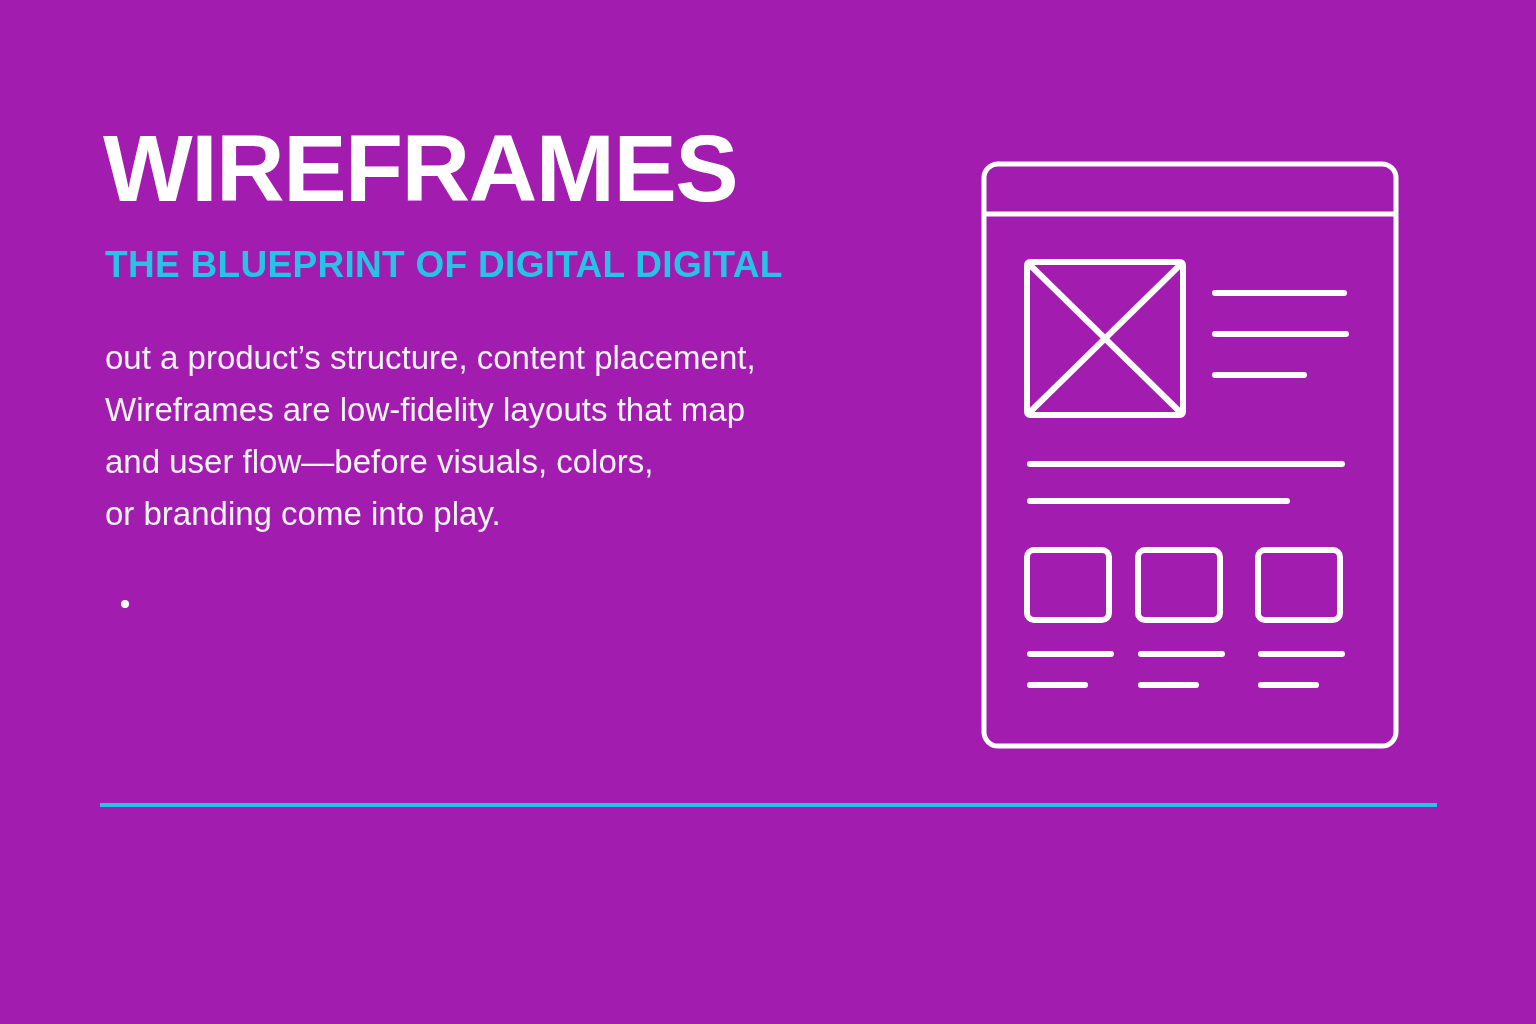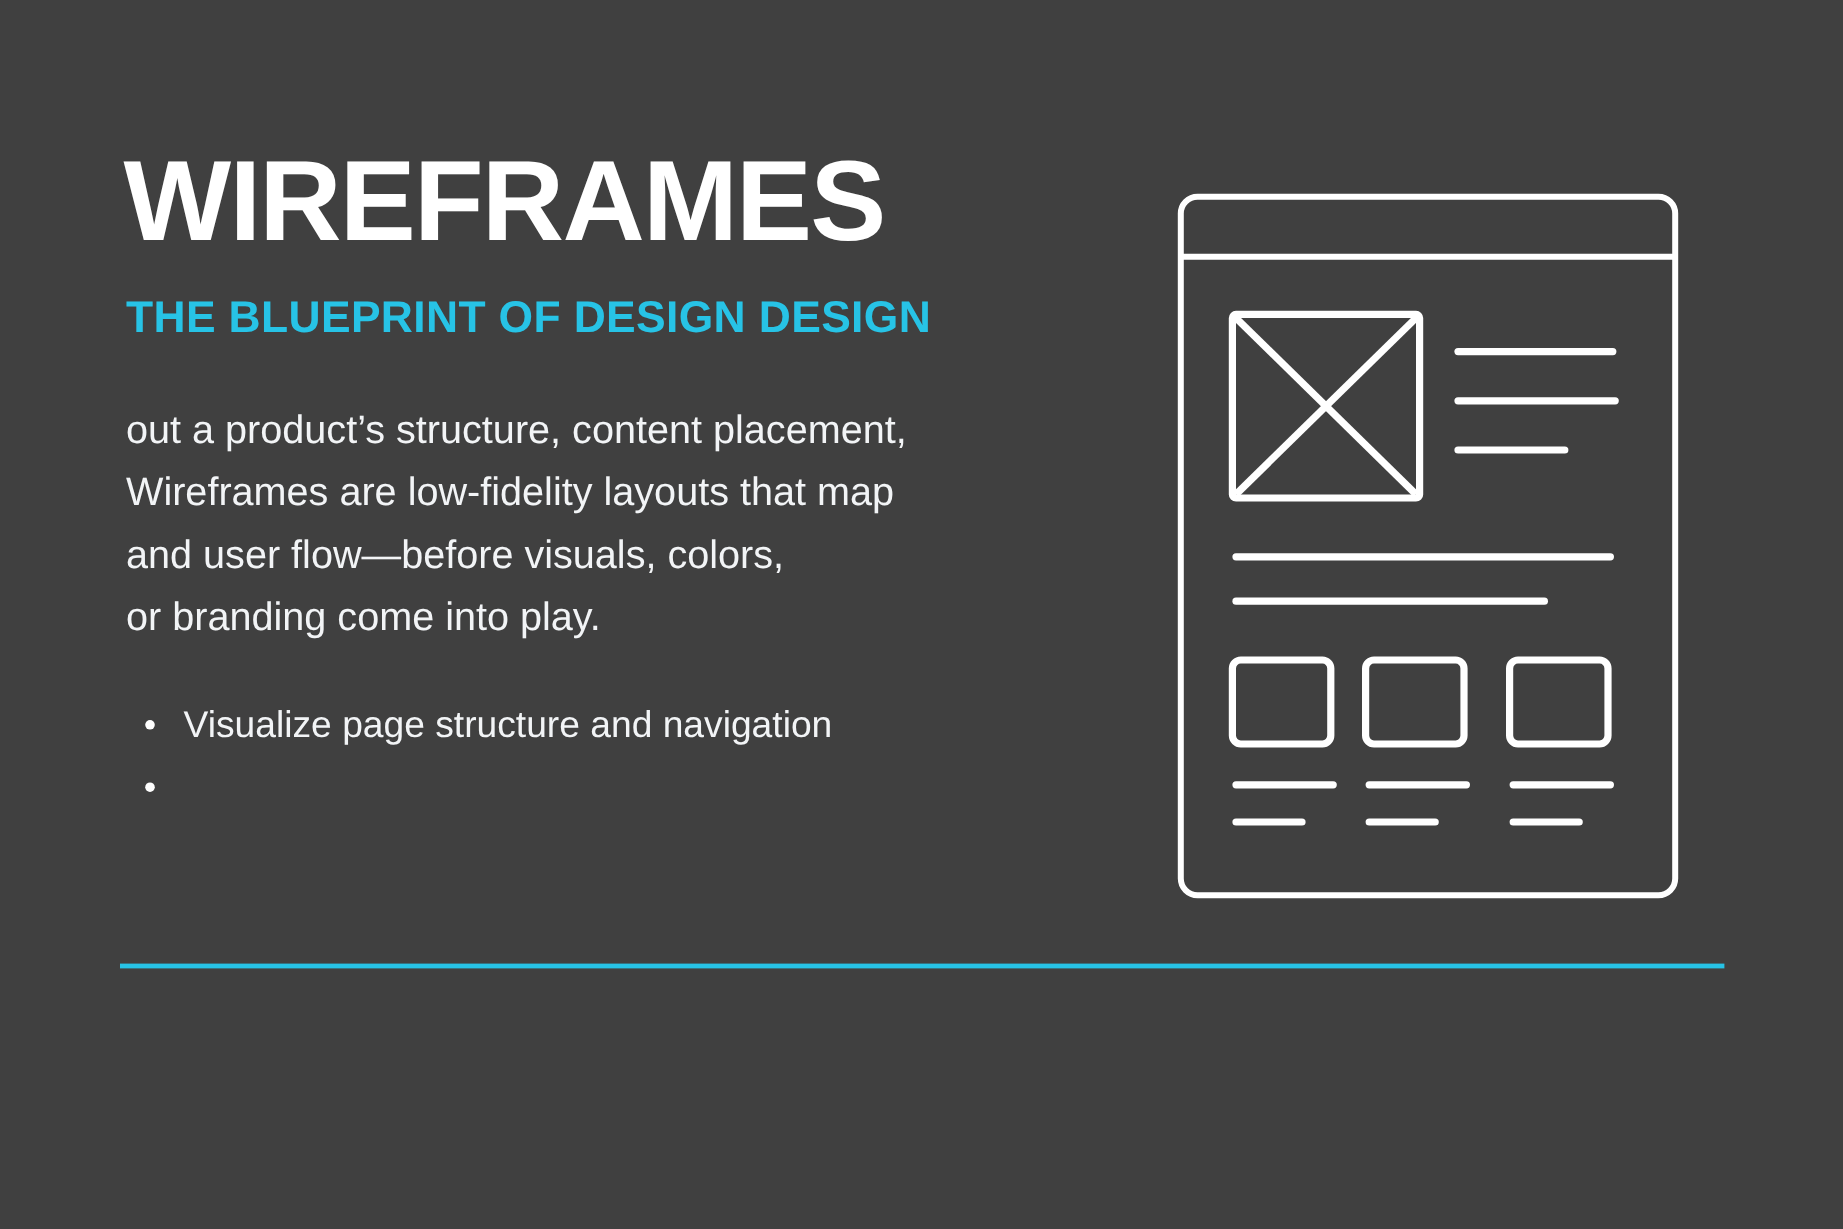--- a/index.html
+++ b/index.html
@@ -4,21 +4,21 @@
 <style>
   html, body {
     margin: 0;
     padding: 0;
     background: #060912;
   }
   .canvas {
     position: relative;
     width: 1536px;
     height: 1024px;
-    background: #404040;
+    background: #a21caf;
     overflow: hidden;
     font-family: "Liberation Sans", sans-serif;
     -webkit-font-smoothing: antialiased;
   }
 
   
   .left-col {
     position: absolute;
     left: 103px;
     top: 120px;
@@ -116,34 +116,30 @@
 </style>
 </head>
 <body>
 
 <div class="canvas">
 
   <div class="left-col">
 
     <h1 class="title">WIREFRAMES</h1>
 
-    <h2 class="subtitle">THE BLUEPRINT OF DESIGN DESIGN</h2>
+    <h2 class="subtitle">THE BLUEPRINT OF DIGITAL DIGITAL</h2>
 
     <div class="body-copy">
       <span class="ln">out a product’s structure, content placement,</span>
       <span class="ln">Wireframes are low-fidelity layouts that map</span>
       <span class="ln">and user flow—before visuals, colors,</span>
       <span class="ln">or branding come into play.</span>
     </div>
 
     <ul class="bullets">
-      <li>
-        <span class="dot"></span>
-        <span>Visualize page structure and navigation</span>
-      </li>
       <li>
         <span class="dot"></span>
       </li>
     </ul>
 
   </div>
 
   <div class="divider"></div>
 
   <div class="hashtags">

